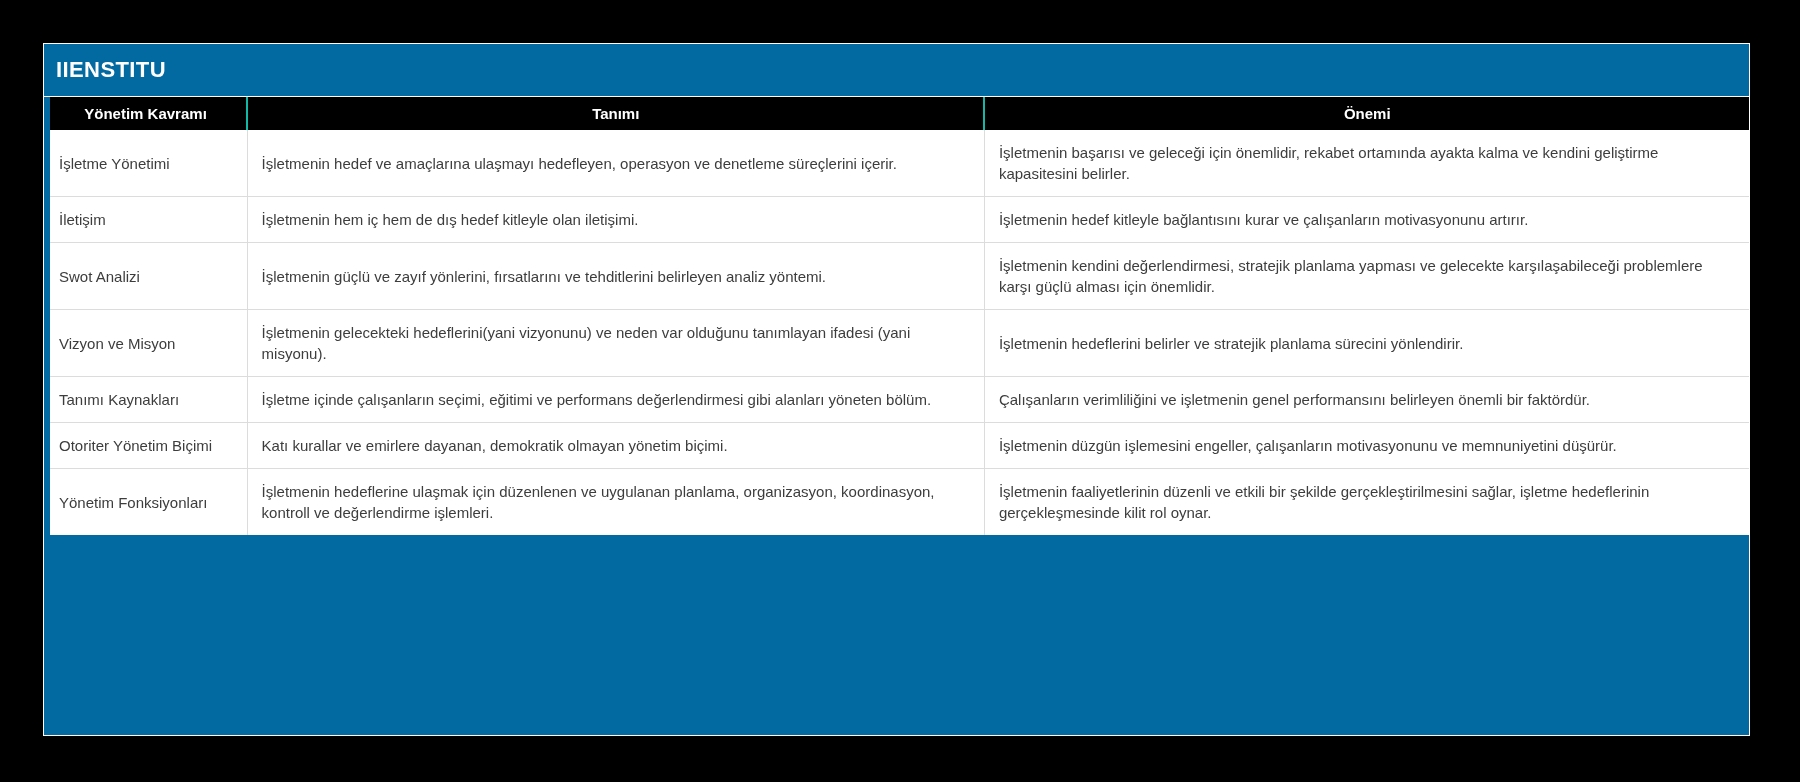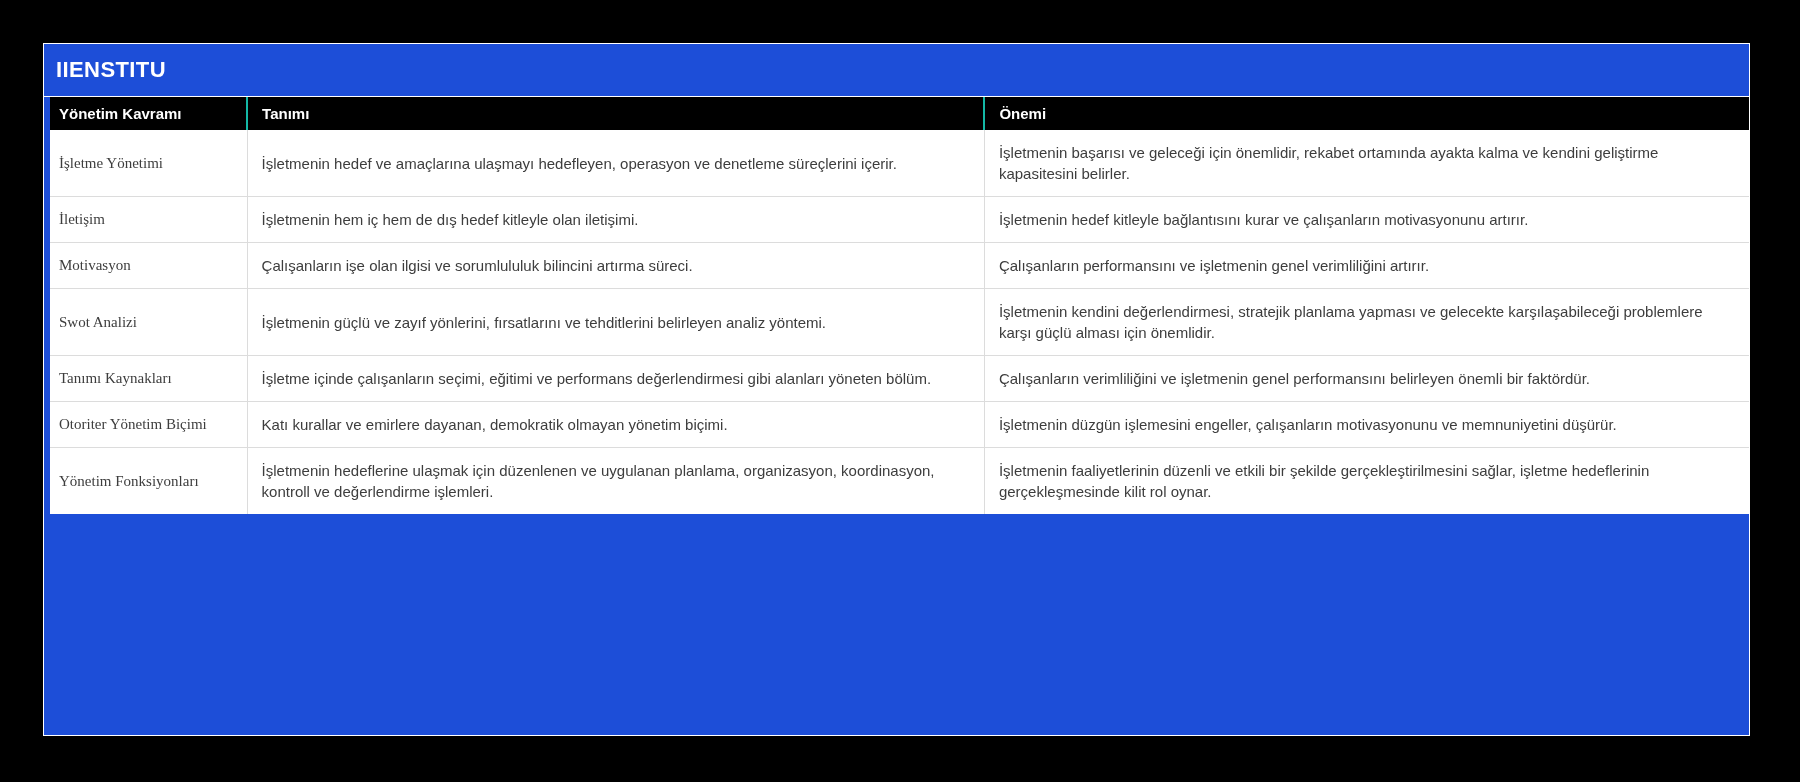--- a/index.html
+++ b/index.html
@@ -12,21 +12,21 @@
     font-family: "Liberation Sans", sans-serif;
   }
   .card {
     position: absolute;
     left: 43px;
     top: 43px;
     width: 1707px;
     height: 693px;
     box-sizing: border-box;
     border: 1px solid #ffffff;
-    background: #1d4ed8;
+    background: #0369a1;
   }
   .card-title {
     height: 52px;
     line-height: 52px;
     padding-left: 12px;
     color: #ffffff;
     font-size: 22px;
     font-weight: 700;
     letter-spacing: 0.4px;
     border-bottom: 1px solid #ffffff;
@@ -36,21 +36,21 @@
     margin-left: 6px;
   }
   table.concepts {
     width: 100%;
     border-collapse: collapse;
     table-layout: fixed;
   }
   table.concepts thead th {
     background: #000000;
     color: #ffffff;
-    text-align: left;
+    text-align: center;
     font-size: 15px;
     font-weight: 700;
     padding: 8px 14px;
     box-sizing: border-box;
   }
   table.concepts thead th + th {
     border-left: 2px solid #14b8a6;
   }
   table.concepts thead th.col-kavram { padding-left: 9px; }
   table.concepts tbody {
@@ -64,21 +64,21 @@
     vertical-align: middle;
     box-sizing: border-box;
     background: #ffffff;
   }
   table.concepts tbody td + td {
     border-left: 1px solid #dcdcdc;
   }
   table.concepts tbody tr + tr td {
     border-top: 1px solid #dcdcdc;
   }
-  table.concepts tbody td.col-kavram { padding-left: 9px; padding-right: 8px; font-family: Liberation Serif, serif; }
+  table.concepts tbody td.col-kavram { padding-left: 9px; padding-right: 8px; }
   col.c-kavram { width: 11.6%; }
   col.c-tanim  { width: 43.4%; }
   col.c-onem   { width: 45.0%; }
 </style>
 </head>
 <body>
 
 <div class="card">
   <div class="card-title">IIENSTITU</div>
   <div class="table-wrap">
@@ -100,28 +100,28 @@
           <td class="col-kavram">İşletme Yönetimi</td>
           <td class="col-tanim">İşletmenin hedef ve amaçlarına ulaşmayı hedefleyen, operasyon ve denetleme süreçlerini içerir.</td>
           <td class="col-onem">İşletmenin başarısı ve geleceği için önemlidir, rekabet ortamında ayakta kalma ve kendini geliştirme kapasitesini belirler.</td>
         </tr>
         <tr>
           <td class="col-kavram">İletişim</td>
           <td class="col-tanim">İşletmenin hem iç hem de dış hedef kitleyle olan iletişimi.</td>
           <td class="col-onem">İşletmenin hedef kitleyle bağlantısını kurar ve çalışanların motivasyonunu artırır.</td>
         </tr>
         <tr>
-          <td class="col-kavram">Motivasyon</td>
-          <td class="col-tanim">Çalışanların işe olan ilgisi ve sorumlululuk bilincini artırma süreci.</td>
-          <td class="col-onem">Çalışanların performansını ve işletmenin genel verimliliğini artırır.</td>
-        </tr>
-        <tr>
           <td class="col-kavram">Swot Analizi</td>
           <td class="col-tanim">İşletmenin güçlü ve zayıf yönlerini, fırsatlarını ve tehditlerini belirleyen analiz yöntemi.</td>
           <td class="col-onem">İşletmenin kendini değerlendirmesi, stratejik planlama yapması ve gelecekte karşılaşabileceği problemlere karşı güçlü alması için önemlidir.</td>
+        </tr>
+        <tr>
+          <td class="col-kavram">Vizyon ve Misyon</td>
+          <td class="col-tanim">İşletmenin gelecekteki hedeflerini(yani vizyonunu) ve neden var olduğunu tanımlayan ifadesi (yani misyonu).</td>
+          <td class="col-onem">İşletmenin hedeflerini belirler ve stratejik planlama sürecini yönlendirir.</td>
         </tr>
         <tr>
           <td class="col-kavram">Tanımı Kaynakları</td>
           <td class="col-tanim">İşletme içinde çalışanların seçimi, eğitimi ve performans değerlendirmesi gibi alanları yöneten bölüm.</td>
           <td class="col-onem">Çalışanların verimliliğini ve işletmenin genel performansını belirleyen önemli bir faktördür.</td>
         </tr>
         <tr>
           <td class="col-kavram">Otoriter Yönetim Biçimi</td>
           <td class="col-tanim">Katı kurallar ve emirlere dayanan, demokratik olmayan yönetim biçimi.</td>
           <td class="col-onem">İşletmenin düzgün işlemesini engeller, çalışanların motivasyonunu ve memnuniyetini düşürür.</td>

